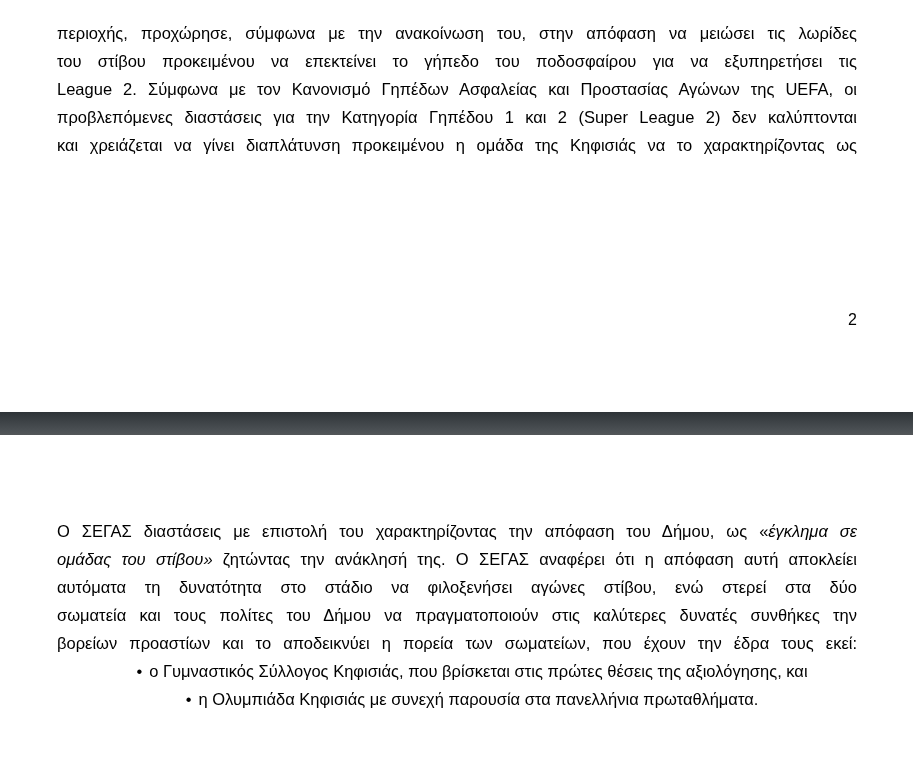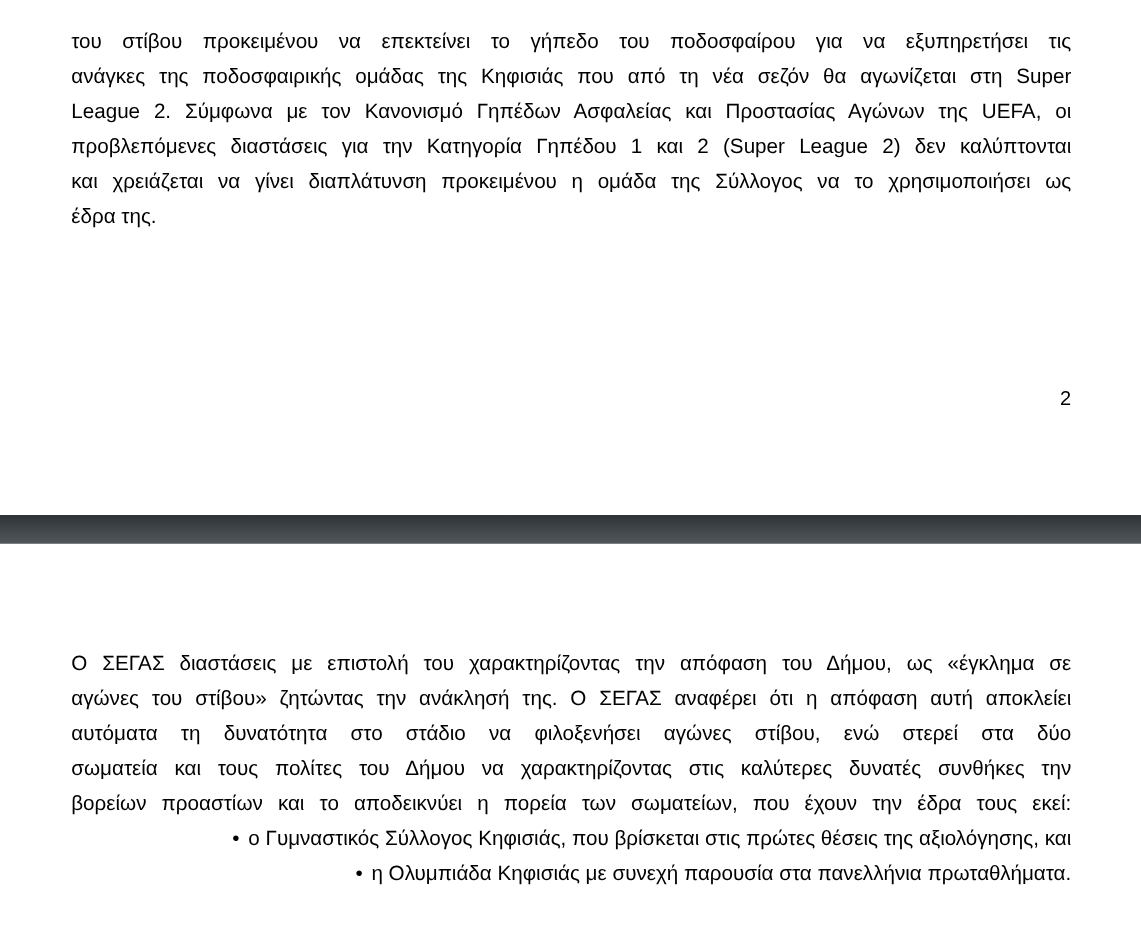--- a/index.html
+++ b/index.html
@@ -34,28 +34,29 @@
   .line.end {
     text-align-last: left;
     -moz-text-align-last: left;
   }
   .bullet-line {
     font-size: 16.5px;
     line-height: 28px;
     height: 28px;
     overflow: hidden;
     padding-left: 30px;
-    text-align: right;
+    text-align: center;
     box-sizing: border-box;
   }
   .bullet-glyph {
     display: inline-block;
     margin-right: 7px;
   }
   .italic-seg {
+    font-style: italic;
   }
   .page-number {
     position: absolute;
     left: 57px;
     width: 800px;
     top: 306px;
     height: 28px;
     line-height: 28px;
     font-size: 16px;
     text-align: right;
@@ -66,41 +67,40 @@
     top: 412px;
     width: 913px;
     height: 23px;
     background: linear-gradient(180deg, #2e3337 0%, #3d4246 40%, #4b5054 80%, #535659 100%);
   }
 </style>
 </head>
 <body>
 
 <div class="text-col col-p1">
+  <div class="line">περιοχής, προχώρησε, σύμφωνα με την ανακοίνωση του, στην απόφαση να μειώσει τις λωρίδες</div>
   <div class="line">του στίβου προκειμένου να επεκτείνει το γήπεδο του ποδοσφαίρου για να εξυπηρετήσει τις</div>
-  <div class="line">ανάγκες της ποδοσφαιρικής ομάδας της Κηφισιάς που από τη νέα σεζόν θα αγωνίζεται στη Super</div>
   <div class="line">League 2. Σύμφωνα με τον Κανονισμό Γηπέδων Ασφαλείας και Προστασίας Αγώνων της UEFA, οι</div>
   <div class="line">προβλεπόμενες διαστάσεις για την Κατηγορία Γηπέδου 1 και 2 (Super League 2) δεν καλύπτονται</div>
-  <div class="line">και χρειάζεται να γίνει διαπλάτυνση προκειμένου η ομάδα της Σύλλογος να το χρησιμοποιήσει ως</div>
-  <div class="line end">έδρα της.</div>
+  <div class="line">και χρειάζεται να γίνει διαπλάτυνση προκειμένου η ομάδα της Κηφισιάς να το χαρακτηρίζοντας ως</div>
 </div>
 
 <div class="page-number">2</div>
 
 <div class="page-divider"></div>
 
 <div class="text-col col-p2">
   <div class="line">
     <span>Ο ΣΕΓΑΣ διαστάσεις με επιστολή του χαρακτηρίζοντας την απόφαση του Δήμου, ως «</span><span class="italic-seg">έγκλημα σε</span>
   </div>
   <div class="line">
-    <span class="italic-seg">αγώνες του στίβου»</span><span> ζητώντας την ανάκλησή της. Ο ΣΕΓΑΣ αναφέρει ότι η απόφαση αυτή αποκλείει</span>
+    <span class="italic-seg">ομάδας του στίβου»</span><span> ζητώντας την ανάκλησή της. Ο ΣΕΓΑΣ αναφέρει ότι η απόφαση αυτή αποκλείει</span>
   </div>
   <div class="line">αυτόματα τη δυνατότητα στο στάδιο να φιλοξενήσει αγώνες στίβου, ενώ στερεί στα δύο</div>
-  <div class="line">σωματεία και τους πολίτες του Δήμου να χαρακτηρίζοντας στις καλύτερες δυνατές συνθήκες την</div>
+  <div class="line">σωματεία και τους πολίτες του Δήμου να πραγματοποιούν στις καλύτερες δυνατές συνθήκες την</div>
   <div class="line">βορείων προαστίων και το αποδεικνύει η πορεία των σωματείων, που έχουν την έδρα τους εκεί:</div>
 
   <div class="bullet-line">
     <span class="bullet-glyph">•</span><span>ο Γυμναστικός Σύλλογος Κηφισιάς, που βρίσκεται στις πρώτες θέσεις της αξιολόγησης, και</span>
   </div>
   <div class="bullet-line">
     <span class="bullet-glyph">•</span><span>η Ολυμπιάδα Κηφισιάς με συνεχή παρουσία στα πανελλήνια πρωταθλήματα.</span>
   </div>
 </div>
 

